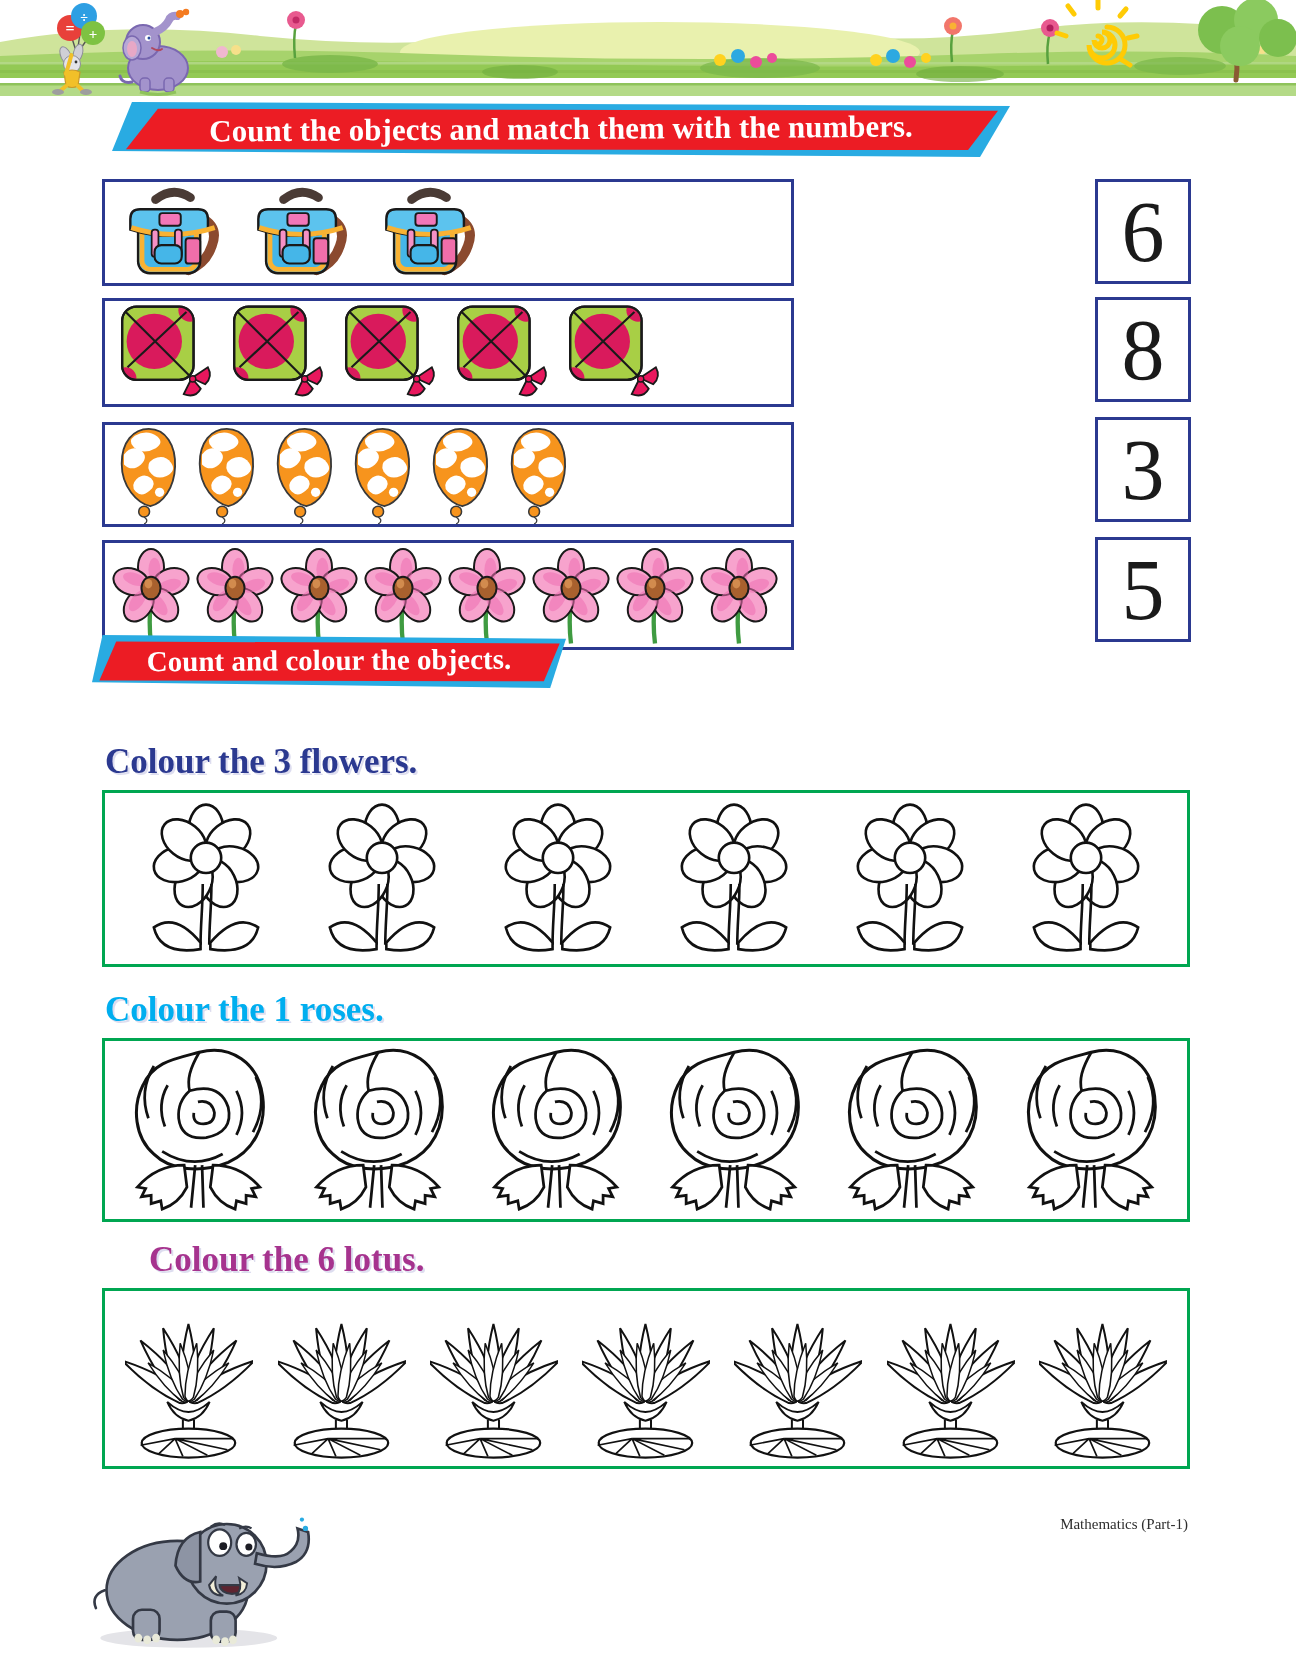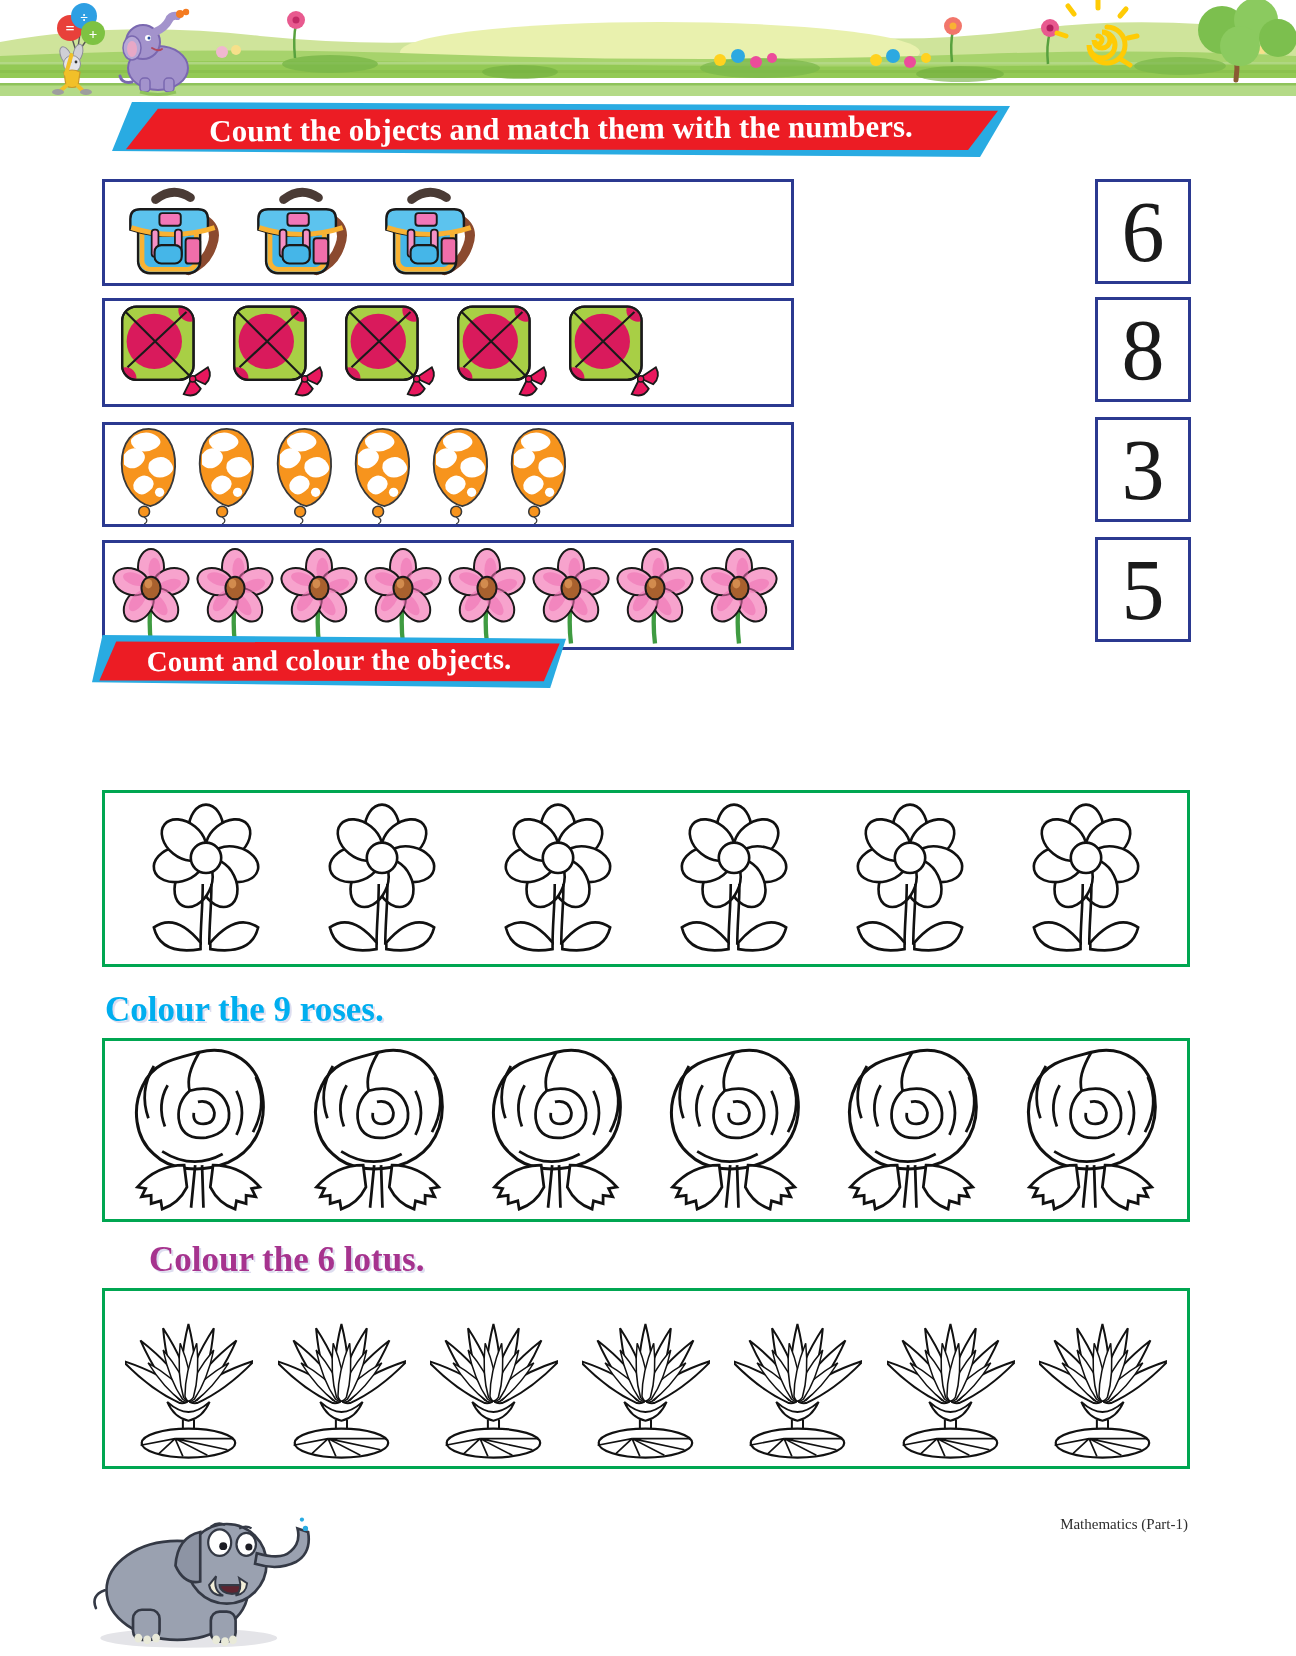--- a/index.html
+++ b/index.html
@@ -428,20 +428,21 @@
   <div class="num-box num4">5</div>
 
   <div class="ribbon ribbon2">
     <svg viewBox="0 0 900 58" preserveAspectRatio="none">
       <polygon points="20,2 900,6 870,58 0,52" fill="#29abe2"></polygon>
       <polygon points="46,9 888,11 858,51 14,50" fill="#ec1c24"></polygon>
     </svg>
     <div class="ribbon-text">Count and colour the objects.</div>
   </div>
 
+  <div class="task-heading h-flowers" style="color: rgb(43, 57, 144);">Colour the 3 flowers.</div>
   <div class="colour-box b-flowers">
     <div>
         <svg viewBox="0 0 112 150" style="width:150px;height:163px">
           <use href="#sym-oflower"></use>
         </svg>
       </div>
   <div>
         <svg viewBox="0 0 112 150" style="width:150px;height:163px">
           <use href="#sym-oflower"></use>
         </svg>
@@ -461,21 +462,21 @@
           <use href="#sym-oflower"></use>
         </svg>
       </div>
       <div>
         <svg viewBox="0 0 112 150" style="width:150px;height:163px">
           <use href="#sym-oflower"></use>
         </svg>
       </div>
     </div>
 
-  <div class="task-heading h-roses" style="color: rgb(0, 174, 239);">Colour the 9 roses.</div>
+  <div class="task-heading h-roses" style="color: rgb(0, 174, 239);">Colour the 1 roses.</div>
   <div class="colour-box b-roses">
     <div>
         <svg viewBox="0 0 115 125" style="width:166px;height:172px">
           <use href="#sym-rose"></use>
         </svg>
       </div>
   <div>
         <svg viewBox="0 0 115 125" style="width:166px;height:172px">
           <use href="#sym-rose"></use>
         </svg>

